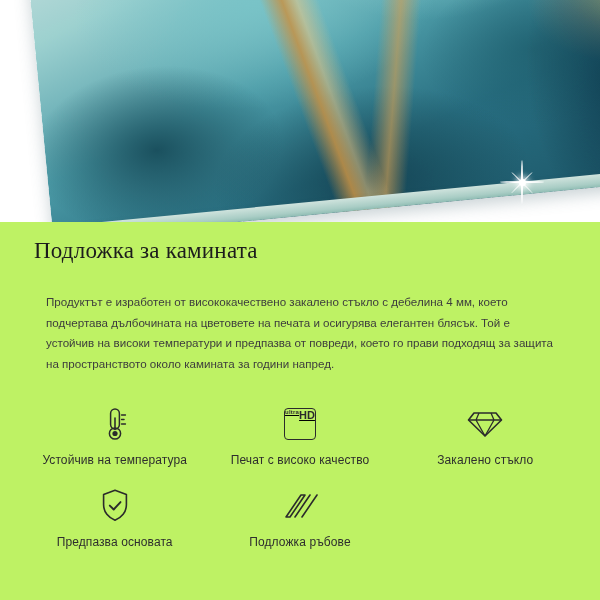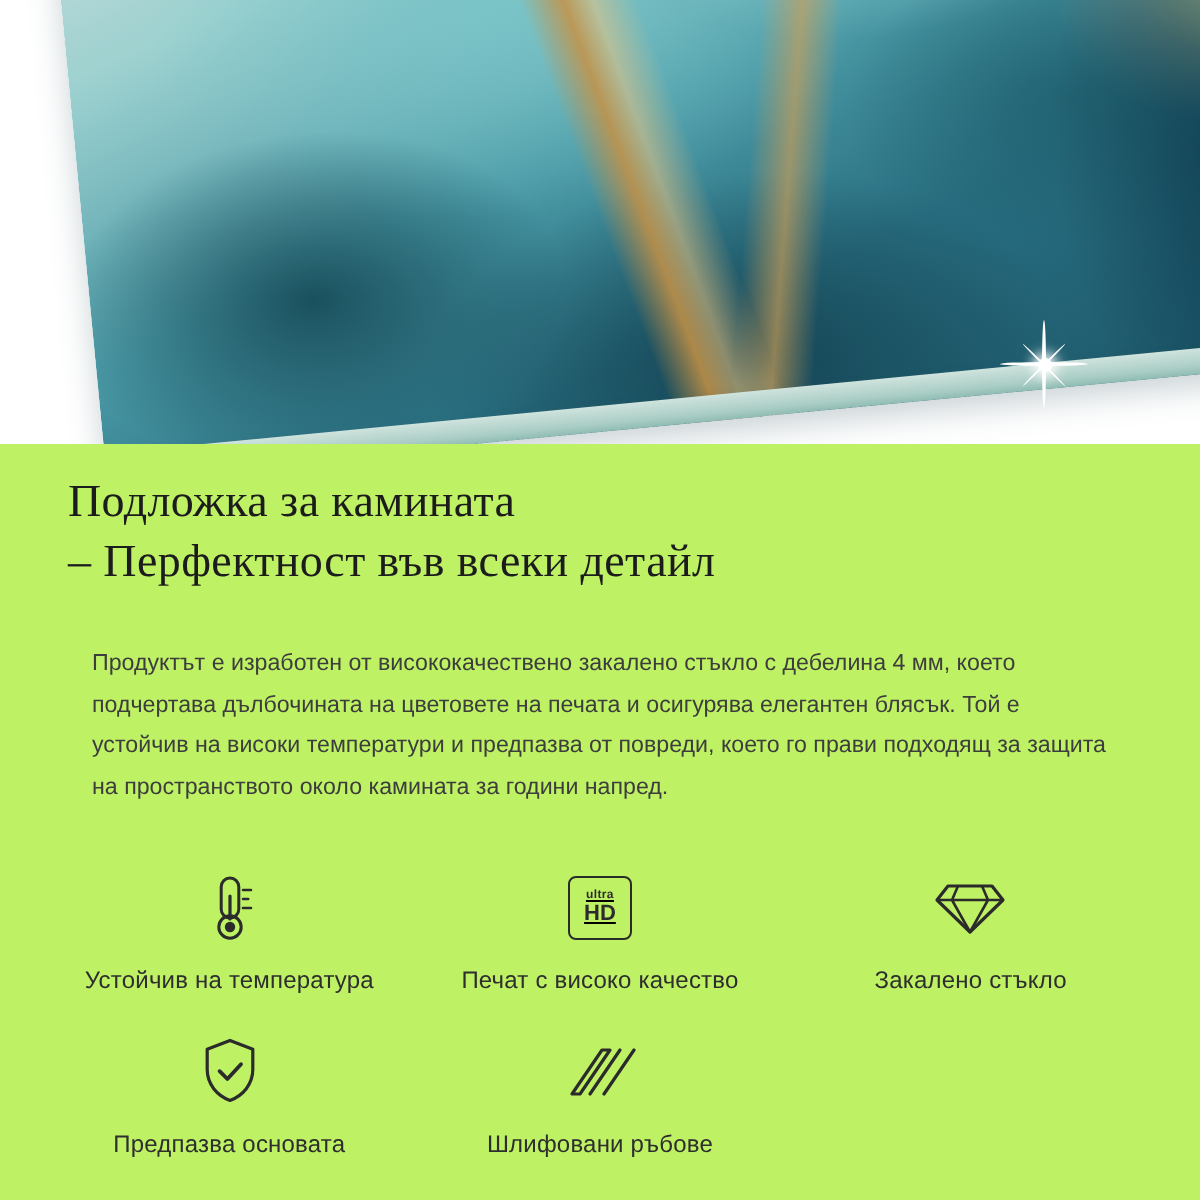--- a/index.html
+++ b/index.html
@@ -187,22 +187,21 @@
     color: #2e2e2e;
     text-align: center;
     letter-spacing: .1px;
   }
   .ultrahd-badge {
     width: 30px;
     height: 30px;
     border: 1.6px solid #2b2b2b;
     border-radius: 4px;
     display: flex;
-    flex-direction: column;
-    align-items: center;
+    flex-direction: row;
     justify-content: center;
     line-height: 1;
     text-decoration: underline;
   }
   .ultrahd-badge .u1 { font-size: 6px; font-weight: 700; color: #2b2b2b; letter-spacing: .2px; }
   .ultrahd-badge .u2 { font-size: 11px; font-weight: 700; color: #2b2b2b; margin-top: 1px; }
 </style>
 </head>
 <body>
 
@@ -223,21 +222,20 @@
         <span class="sp-d2"></span>
         <span class="sp-core"></span>
       </div>
     </div>
   </div>
 
   <div class="content">
 
     <h1 class="headline">
       <span>Подложка за камината</span>
-      <span class="l2">– Перфектност във всеки детайл</span>
     </h1>
 
     <p class="body-copy">Продуктът е изработен от висококачествено закалено стъкло с дебелина 4 мм, което подчертава дълбочината на цветовете на печата и осигурява елегантен блясък. Той е устойчив на високи температури и предпазва от повреди, което го прави подходящ за защита на пространството около камината за години напред.</p>
 
     <div class="features">
 
       <div class="feature">
         <div class="feature-icon">
           <svg width="34" height="36" viewBox="0 0 34 36" fill="none" xmlns="http://www.w3.org/2000/svg">
             <rect x="12.6" y="3" width="8.8" height="20" rx="4.4" stroke="#2b2b2b" stroke-width="1.5"></rect>
@@ -281,19 +279,19 @@
       </div>
 
       <div class="feature">
         <div class="feature-icon">
           <svg width="36" height="32" viewBox="0 0 36 32" fill="none" xmlns="http://www.w3.org/2000/svg">
             <path d="M4 27 19 5h4L8 27H4Z" stroke="#2b2b2b" stroke-width="1.6" stroke-linejoin="round"></path>
             <path d="M13 27 28 5" stroke="#2b2b2b" stroke-width="1.6" stroke-linecap="round"></path>
             <path d="M20 27 35 5" stroke="#2b2b2b" stroke-width="1.6" stroke-linecap="round"></path>
           </svg>
         </div>
-        <div class="feature-label">Шлифовани ръбове</div>
+        <div class="feature-label">Подложка ръбове</div>
       </div>
 
 
     </div>
   </div>
 </div>
 
 </body></html>

